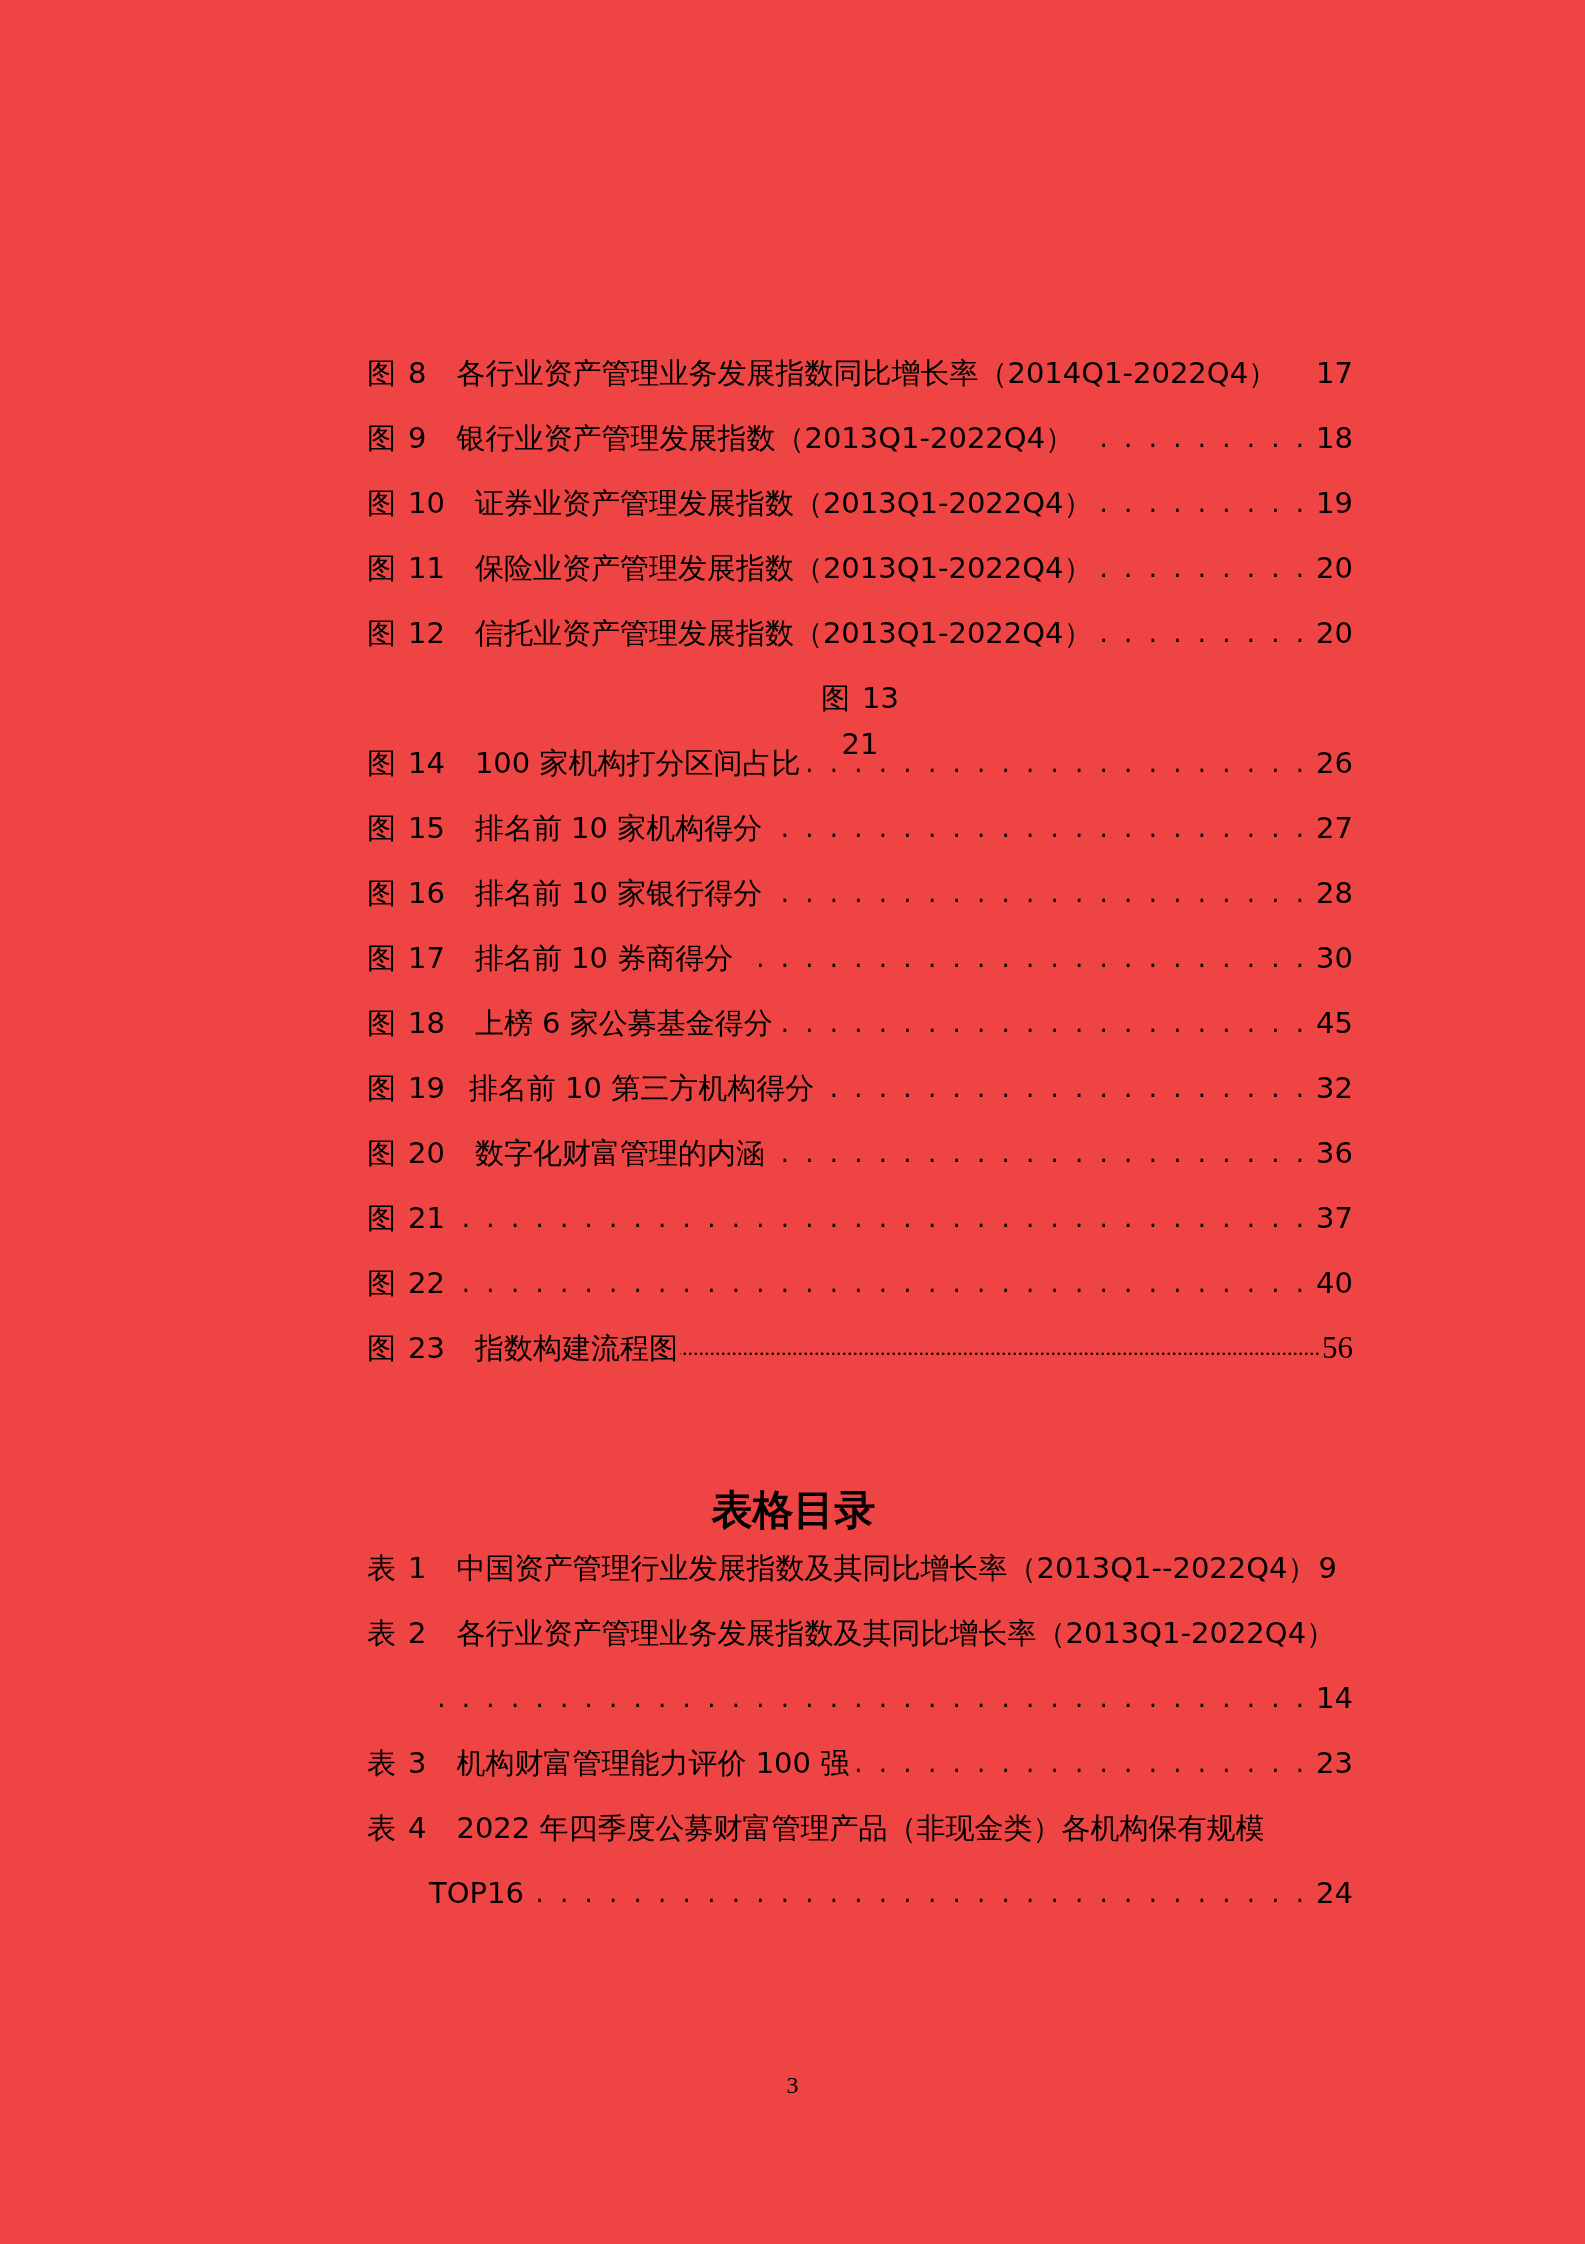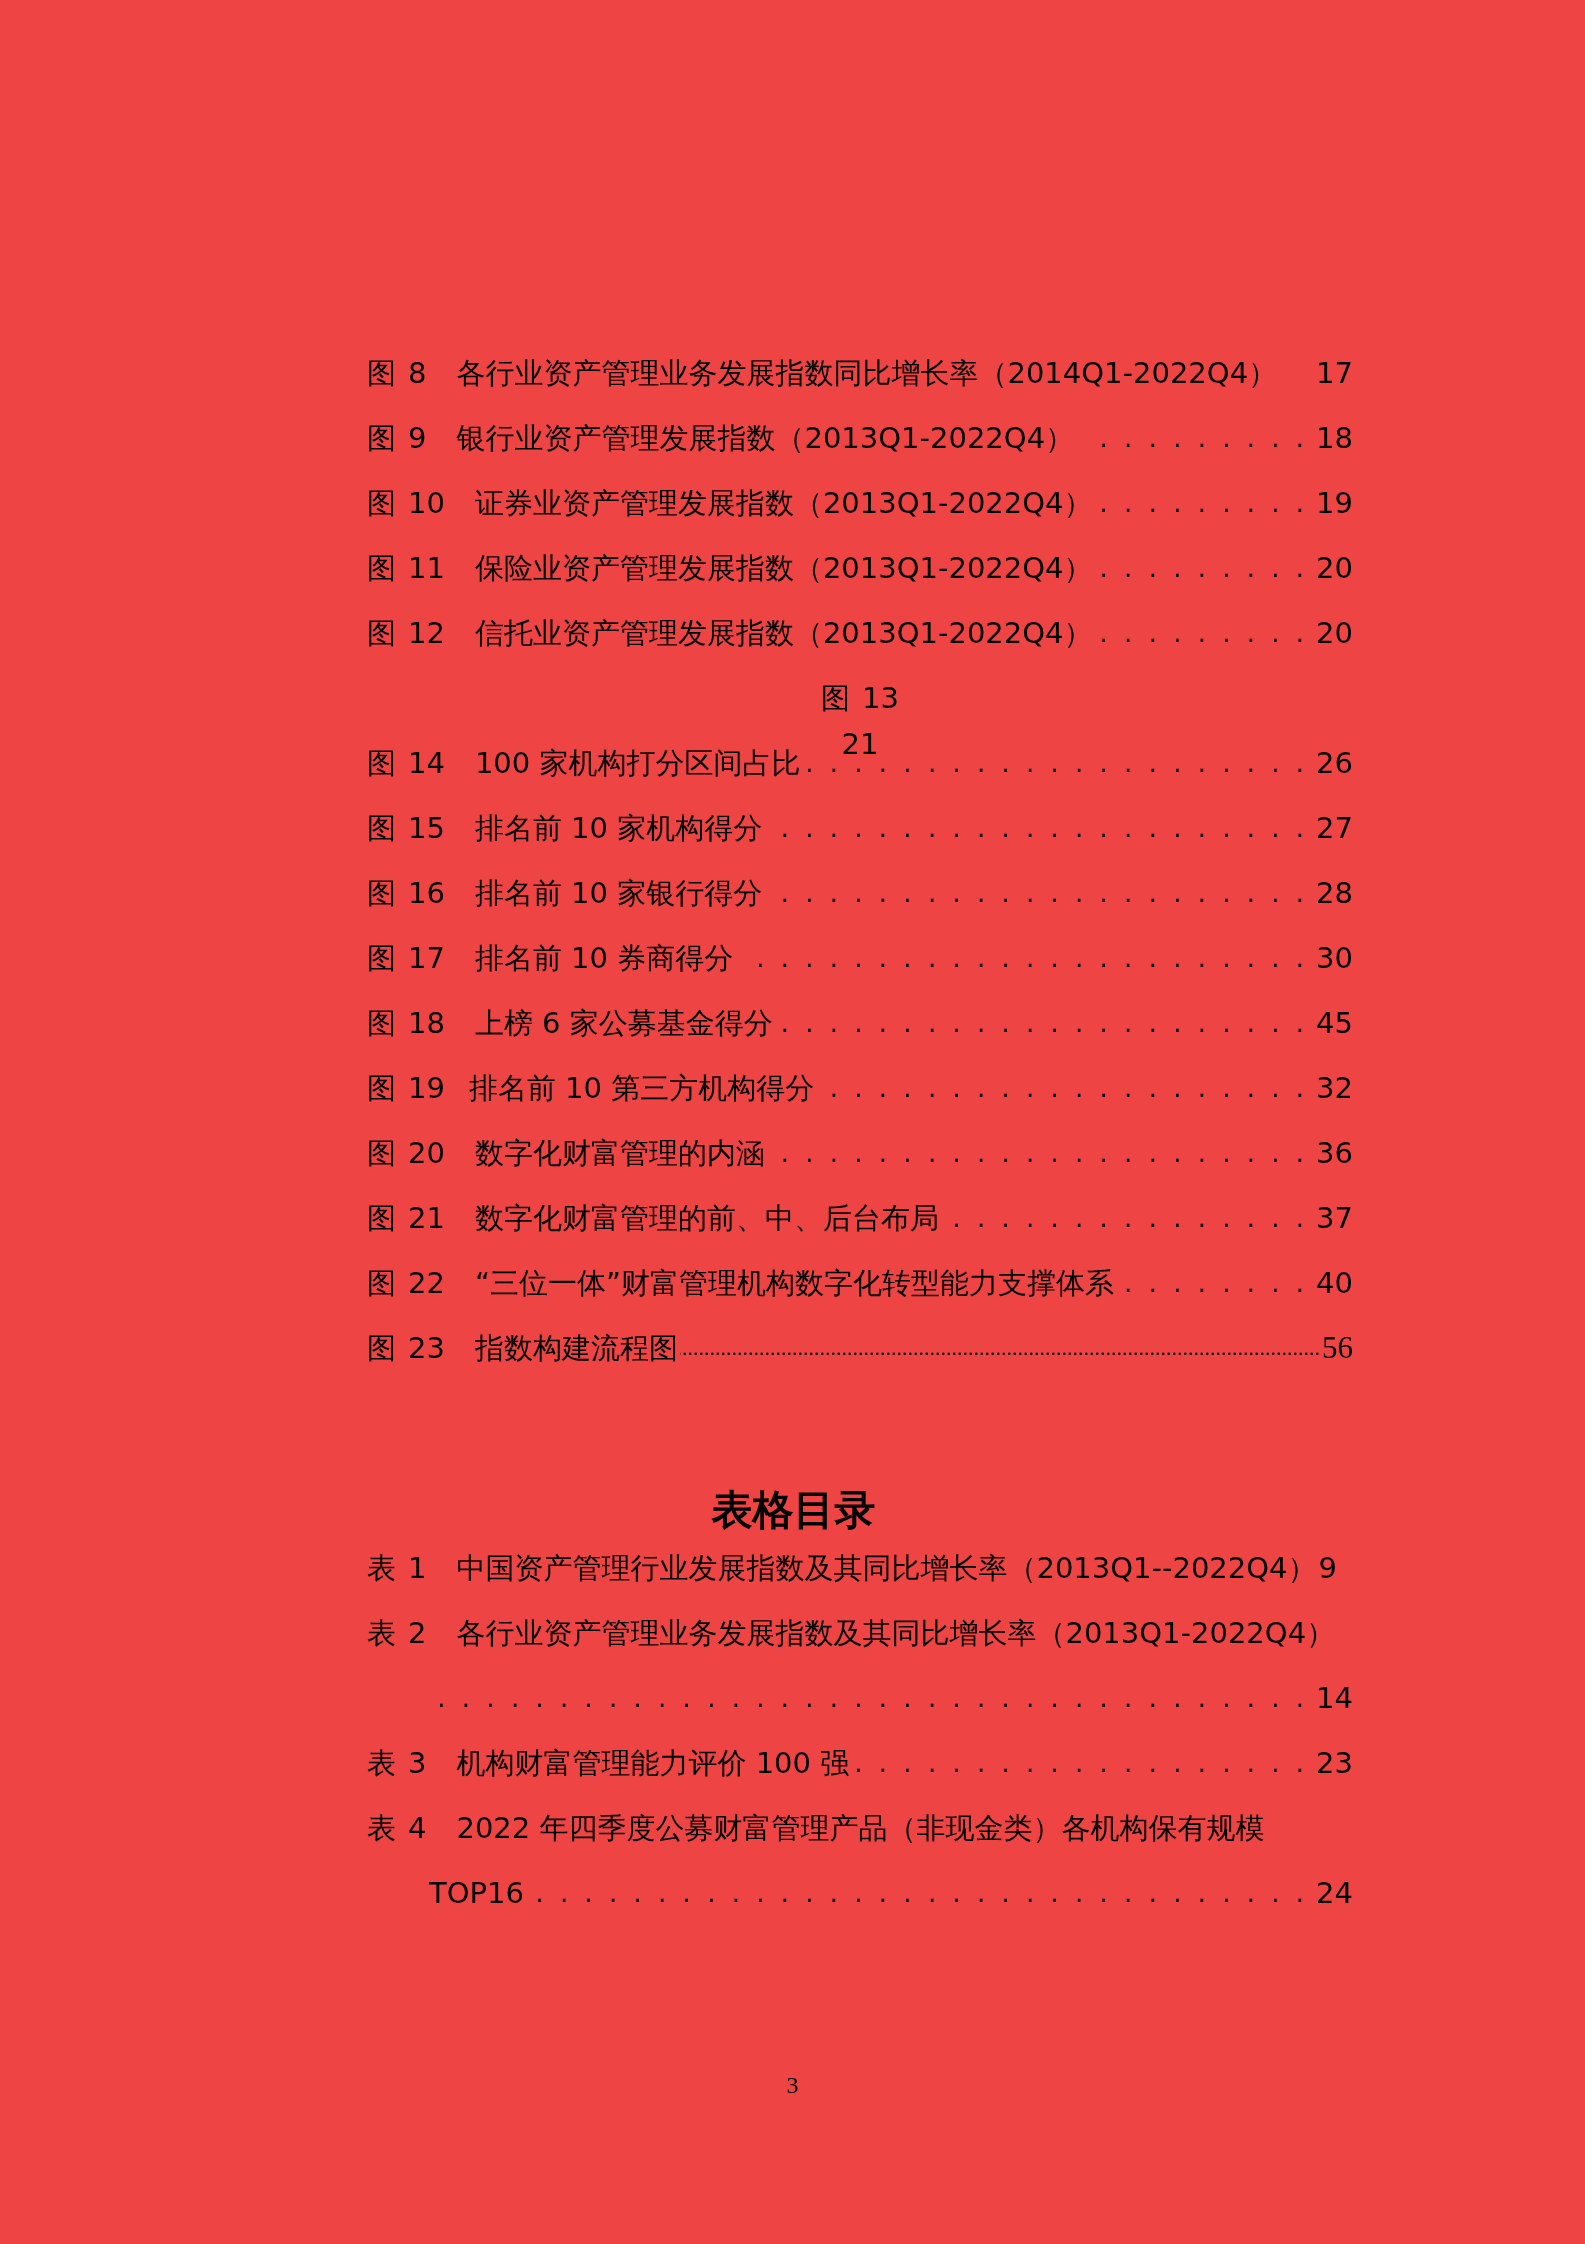--- a/index.html
+++ b/index.html
@@ -193,28 +193,26 @@
 
     <div class="toc-row" style="top:1130px;">
       <span class="toc-prefix"><span class="kind">图</span><span>20</span></span>
       <span class="toc-title" style="margin-left:30px;">数字化财富管理的内涵</span>
       <span class="toc-leader"></span>
       <span class="toc-page">36</span>
     </div>
 
     <div class="toc-row" style="top:1195px;">
       <span class="toc-prefix"><span class="kind">图</span><span>21</span></span>
-      <span class="toc-title" style="margin-left:30px;">数字化财富管理的前、中、后台布局</span>
       <span class="toc-leader"></span>
       <span class="toc-page">37</span>
     </div>
 
     <div class="toc-row" style="top:1260px;">
       <span class="toc-prefix"><span class="kind">图</span><span>22</span></span>
-      <span class="toc-title" style="margin-left:30px;">“三位一体”财富管理机构数字化转型能力支撑体系</span>
       <span class="toc-leader"></span>
       <span class="toc-page">40</span>
     </div>
 
     <div class="toc-row" style="top:1325px;">
       <span class="toc-prefix"><span class="kind">图</span><span>23</span></span>
       <span class="toc-title" style="margin-left:30px;">指数构建流程图</span>
       <span class="toc-leader fine" style="margin:0 2px;"></span>
       <span class="toc-page serif">56</span>
     </div>

